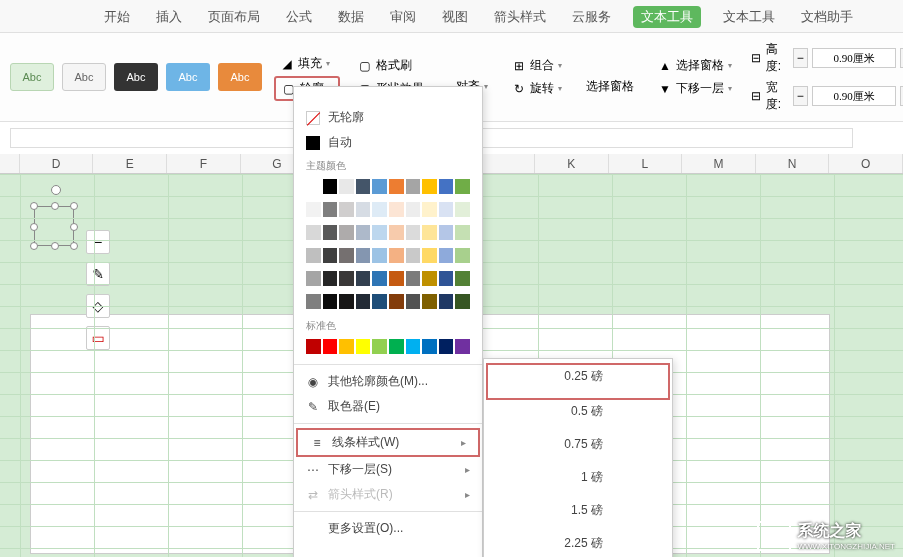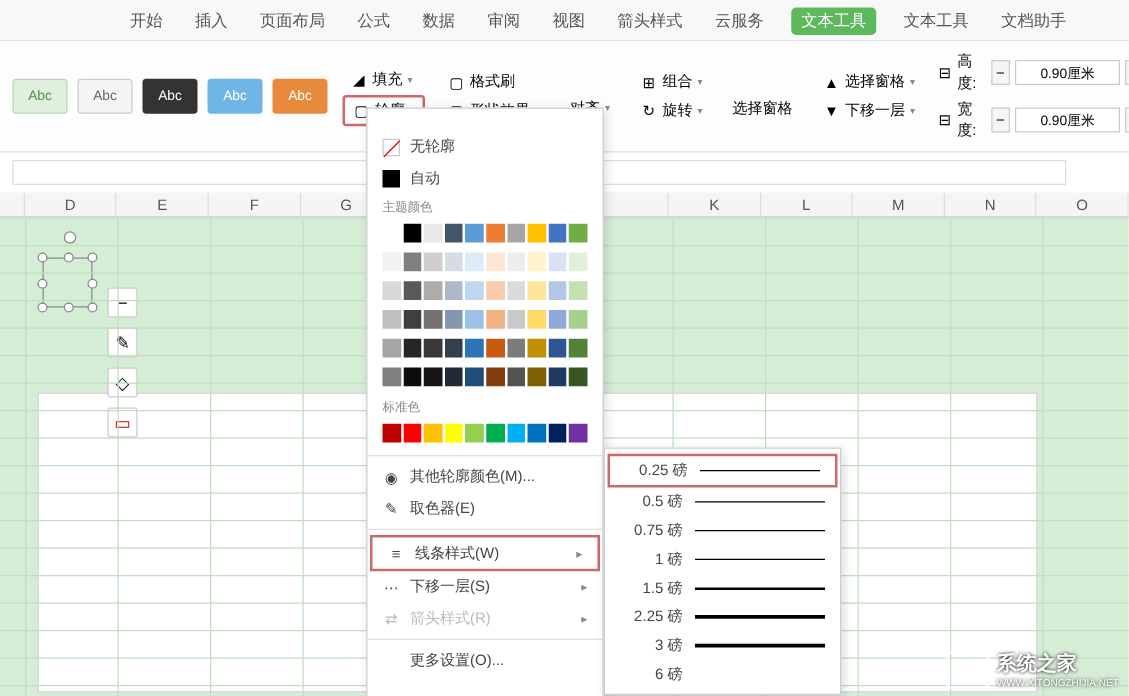--- a/index.html
+++ b/index.html
@@ -18,21 +18,21 @@
     .preset.p3 { background: #333; color: #fff; }
     .preset.p4 { background: #6eb5e6; color: #fff; }
     .preset.p5 { background: #e88a3c; color: #fff; }
     .ribbon-btn { display: flex; align-items: center; gap: 4px; padding: 2px 6px; cursor: pointer; white-space: nowrap; }
     .ribbon-btn.boxed { border: 2px solid #d06868; border-radius: 3px; }
     .dropdown-arrow { font-size: 8px; color: #888; }
     
     .ribbon-icon { width: 14px; height: 14px; display: inline-flex; align-items: center; justify-content: center; font-size: 12px; }
     
     .size-input { display: flex; align-items: center; gap: 4px; }
-    .size-input input { width: 84px; height: 20px; border: 1px solid #ccc; text-align: center; font-size: 11px; }
+    .size-input input { width: 84px; height: 20px; border: 1px solid #ccc; text-align: center; font-size: 11px; font-family: Liberation Serif, serif; }
     .stepper { width: 18px; height: 20px; border: 1px solid #ccc; background: #f5f5f5; display: flex; align-items: center; justify-content: center; font-size: 12px; cursor: pointer; }
     
     .formula-bar { padding: 6px 10px; }
     .formula-bar input { width: calc(100% - 40px); border: 1px solid #ddd; height: 20px; padding: 0 6px; }
     
     .sheet { position: relative; }
     .col-headers { display: flex; height: 20px; background: #f5f5f5; border-bottom: 1px solid #ccc; }
     .col-header { width: 74px; text-align: center; border-right: 1px solid #ddd; font-size: 12px; color: #555; line-height: 20px; }
     .col-header:first-child { width: 20px; }
     
@@ -59,21 +59,21 @@
     .panel-divider { height: 1px; background: #e0e0e0; margin: 4px 0; }
     .submenu-arrow { margin-left: auto; font-size: 10px; color: #888; }
     .color-cell { width: 15px; height: 15px; cursor: pointer; }
     .color-row { display: flex; gap: 2px; padding: 2px 12px 6px; }
     
     .no-outline-icon { width: 14px; height: 14px; background: #fff; border: 1px solid #ccc; position: relative; }
     .no-outline-icon::after { content: ''; position: absolute; top: -2px; left: 6px; width: 1px; height: 18px; background: #d00; transform: rotate(45deg); }
     .auto-icon { width: 14px; height: 14px; background: #000; }
     
     .submenu { position: absolute; left: 483px; top: 358px; width: 190px; background: #fff; border: 1px solid #ccc; box-shadow: 2px 2px 8px rgba(0,0,0,0.15); padding: 4px 0; z-index: 20; }
-    .weight-item { display: flex; align-items: center; gap: 10px; padding: 3px 12px; cursor: pointer; font-size: 12px; }
+    .weight-item { display: flex; align-items: center; gap: 10px; padding: 3px 12px; cursor: pointer; font-size: 12px; flex-direction: column; }
     .weight-item.boxed { border: 2px solid #d06868; margin: 0 2px; }
     .weight-label { width: 50px; text-align: right; color: #444; }
     .weight-line { flex: 1; background: #000; }
     
     .watermark { position: absolute; right: 8px; bottom: 6px; display: flex; align-items: center; gap: 6px; color: #fff; font-size: 14px; text-shadow: 0 0 3px #000; }
     .watermark-icon { width: 34px; height: 30px; border: 2px solid #fff; position: relative; }
   </style>
 </head>
 <body>
 

